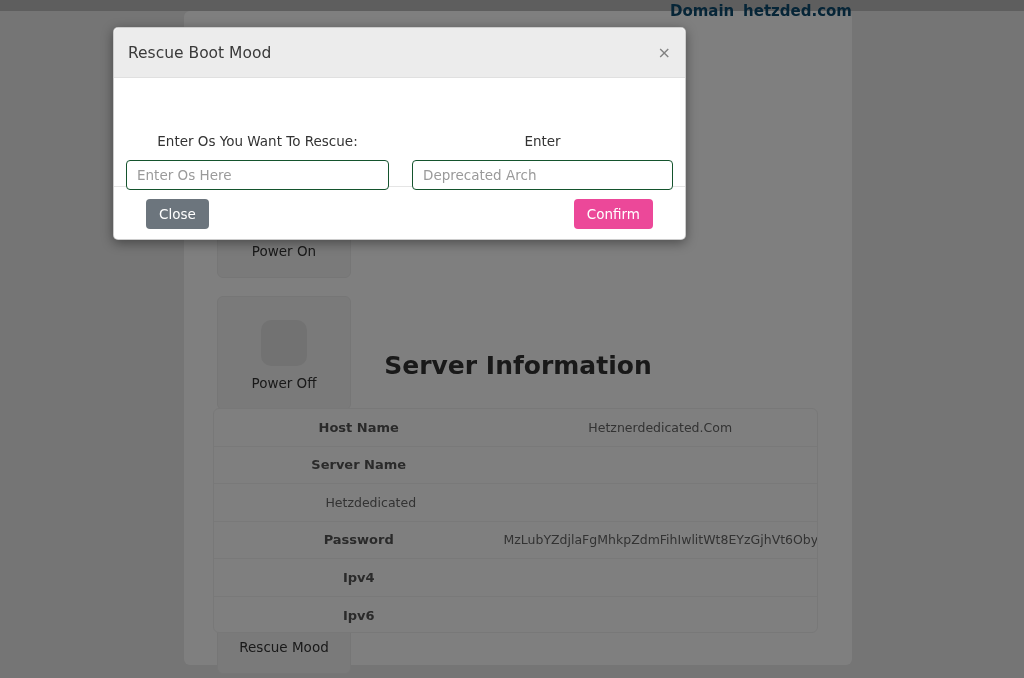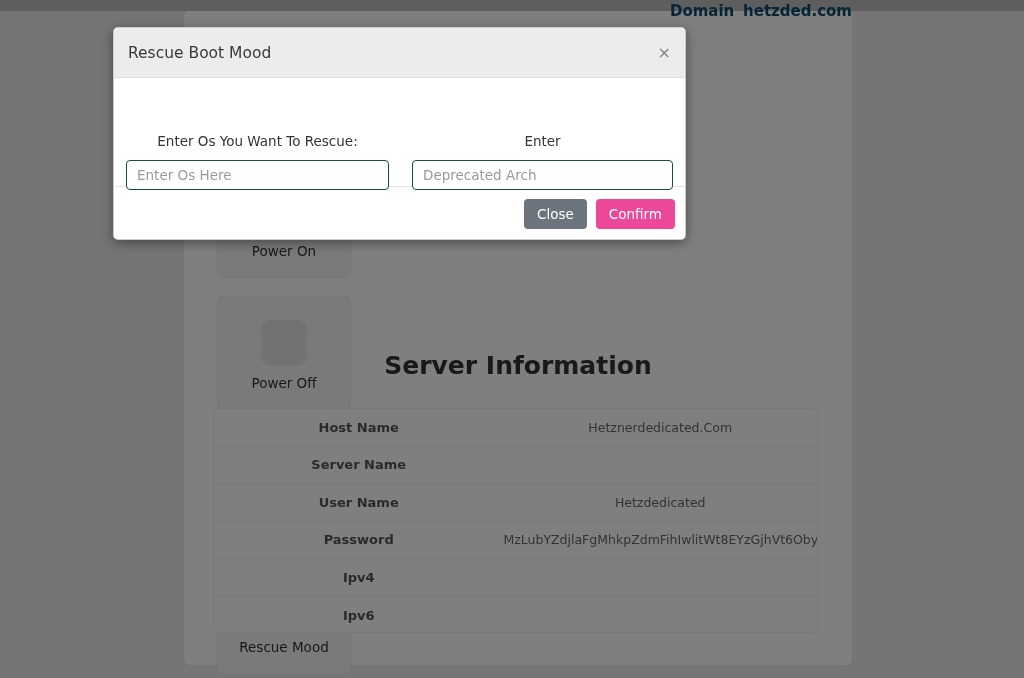--- a/index.html
+++ b/index.html
@@ -56,21 +56,21 @@
                  background:none; border:none; line-height:1; font-family:inherit; }
   .modal-body { position:relative; height:108px; }
   .field { position:absolute; top:20px;margin-top:35px; }
   .field-left  { left:12px;  width:263px; }
   .field-right { left:298px; width:261px; }
   .field-label { display:block; text-align:center; font-size:13.5px; color:#333; margin-bottom:11px; }
   .field-input { width:100%; height:30px; border:1px solid #14532d; border-radius:4px;
                  padding:0 10px; font-size:13.5px; color:#555; font-family:inherit; outline:none; }
   .field-input::placeholder { color:#9a9a9a; opacity:1; }
   .modal-footer { height:54px; border-top:1px solid #e5e5e5; display:flex; align-items:center;
-                  justify-content:flex-end; padding:0 10px; gap:9px; }
+                  justify-content:space-between; padding:0 32px; gap:9px; }
   .btn { height:30px; border:none; border-radius:4px; color:#ffffff; font-size:13.5px;
          padding:0 13px; cursor:pointer; font-family:inherit; }
   .btn-close { background:#6c757d; }
   .btn-confirm { background:#ec4899; }
 
   .shield { display:block; }
 </style>
 </head>
 <body>
 
@@ -115,21 +115,20 @@
     <div class="table-card">
       <div class="info-row">
         <div class="info-label">Host Name</div>
         <div class="info-value">Hetznerdedicated.Com</div>
       </div>
       <div class="info-row">
         <div class="info-label">Server Name</div>
         <div class="info-value"></div>
       </div>
       <div class="info-row">
-        <div class="info-label">User Name</div>
         <div class="info-value">Hetzdedicated</div>
       </div>
       <div class="info-row">
         <div class="info-label">Password</div>
         <div class="info-value">MzLubYZdjlaFgMhkpZdmFihIwlitWt8EYzGjhVt6ObyM1w==</div>
       </div>
       <div class="info-row">
         <div class="info-label">Ipv4</div>
         <div class="info-value"></div>
       </div>

